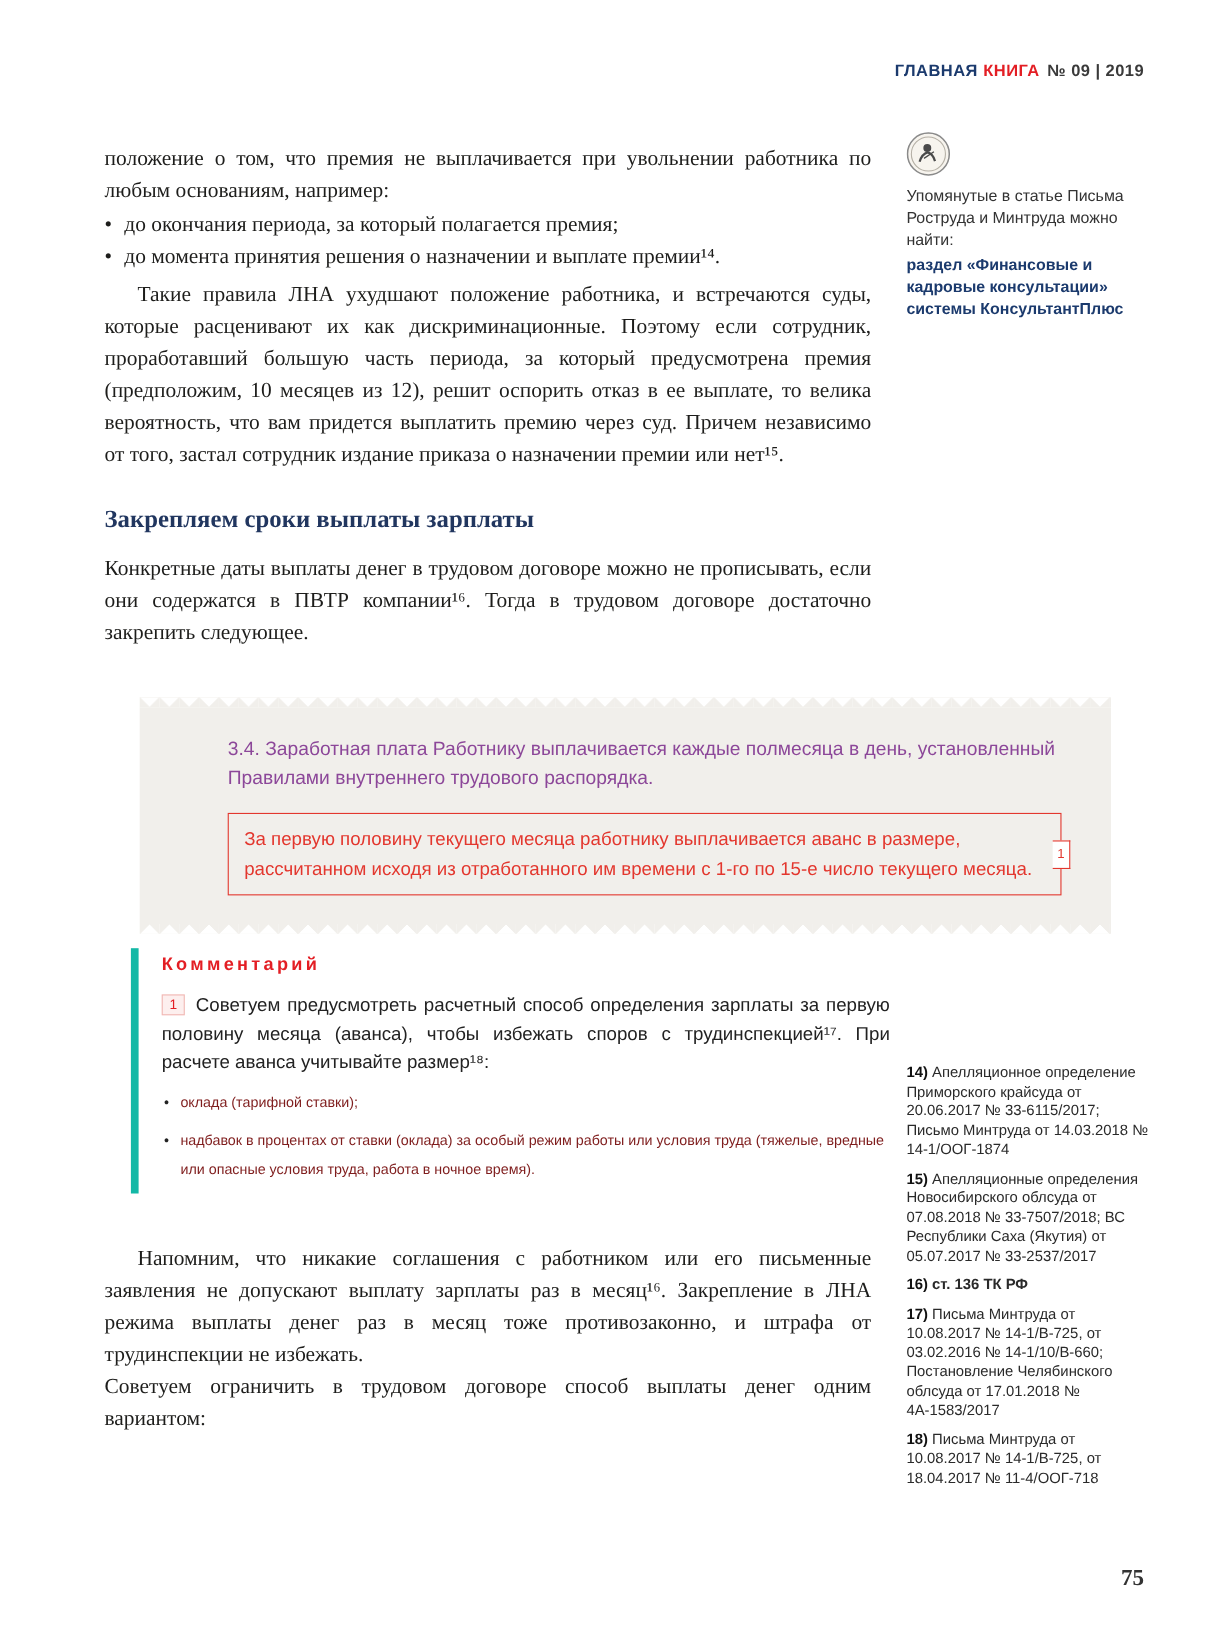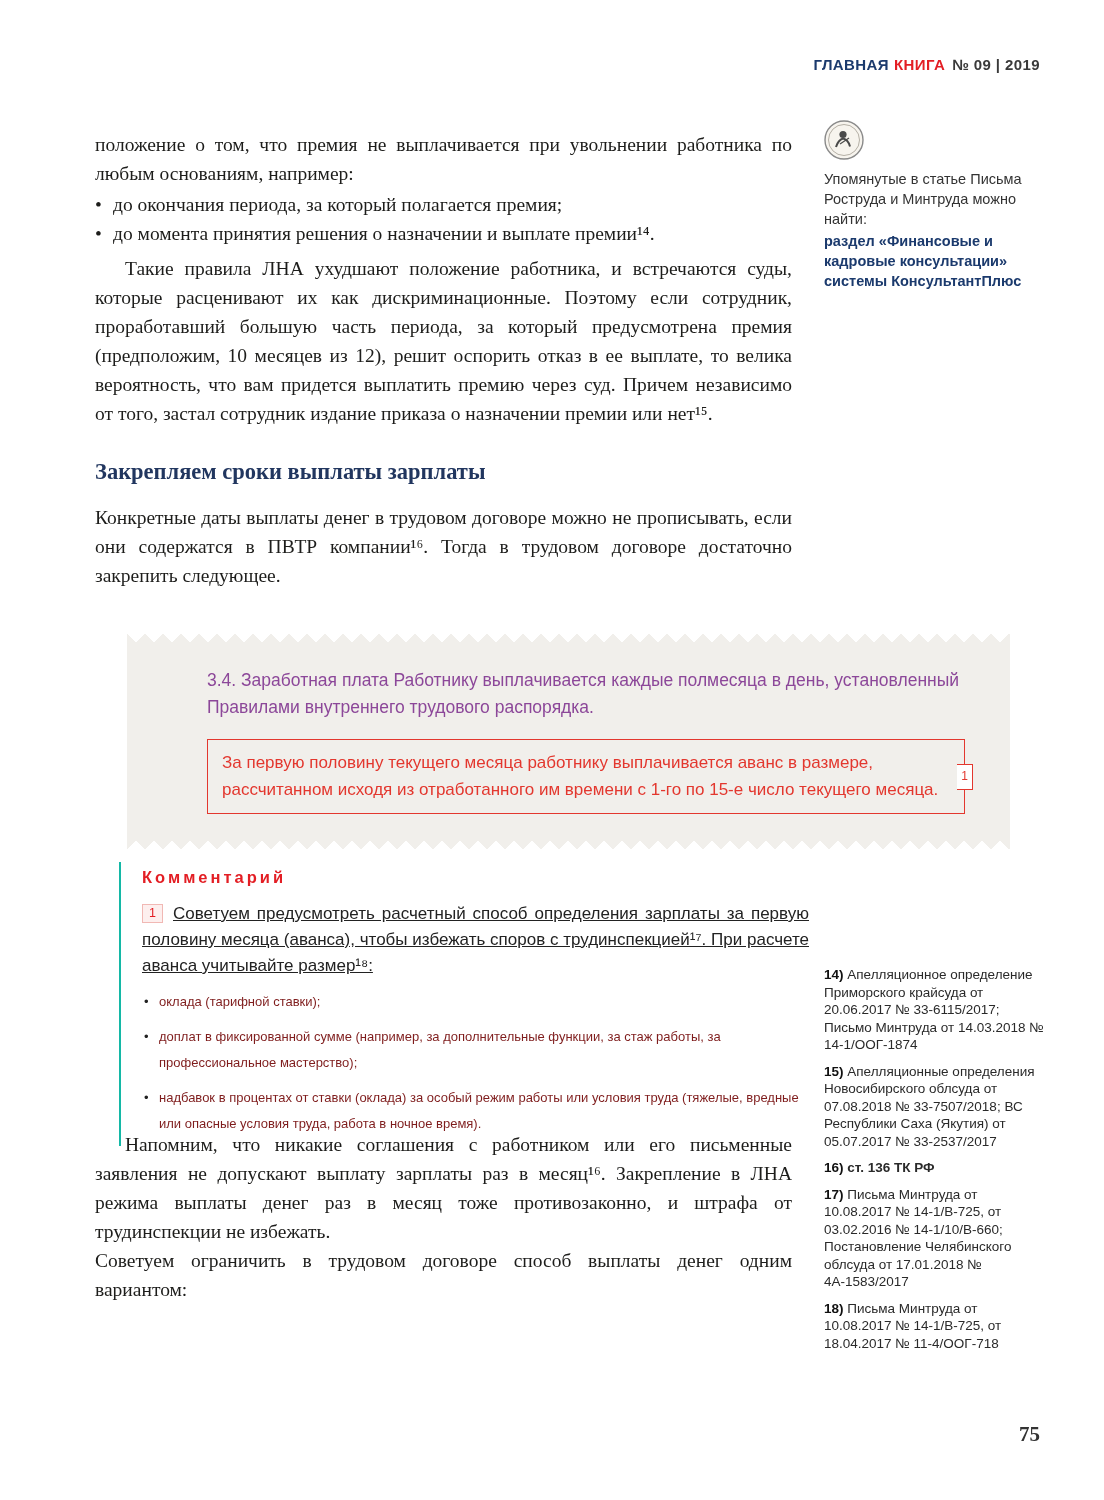--- a/index.html
+++ b/index.html
@@ -36,23 +36,23 @@
       linear-gradient(45deg, #f1efeb 50%, transparent 50%);
     background-size:18px 18px; background-repeat:repeat-x; }
   .tear-bottom { transform:scaleY(-1); }
   .excerpt-body { background:#f1efeb; padding:24px 45px 26px 80px; }
   .clause { font-family:"Liberation Sans", sans-serif; font-size:17.5px; line-height:27px; color:#8c4799; margin-bottom:18px; }
   .highlight-box { position:relative; border:1.5px solid #e3372e; padding:9px 14px 10px 14px; }
   .highlight-text { font-family:"Liberation Sans", sans-serif; font-size:17px; line-height:27px; color:#e3372e; }
   .callout-tab { position:absolute; right:-9px; top:50%; margin-top:-13px; width:16px; height:26px; background:#ffffff; border:1.5px solid #e3372e; border-left:none; font-family:"Liberation Sans", sans-serif; font-size:12px; line-height:23px; color:#e3372e; text-align:center; }
 
   
-  .comment { position:absolute; left:119px; top:862px; width:690px; border-left:2px solid #14b8a6; padding-left:21px; font-family:"Liberation Sans", sans-serif; }
+  .comment { position:absolute; left:119px; top:862px; width:690px; border-left:7px solid #14b8a6; padding-left:21px; font-family:"Liberation Sans", sans-serif; }
   .comment-heading { font-size:16.5px; font-weight:bold; color:#e31e24; letter-spacing:3px; margin:6px 0 14px 0; }
-  .comment-text { font-size:17px; line-height:26px; color:#222; text-align:justify; margin-bottom:10px;text-decoration:underline; }
+  .comment-text { font-size:17px; line-height:26px; color:#222; text-align:justify; margin-bottom:10px; }
   .comment-marker { display:inline-block; min-width:21px; height:19px; background:#fdefee; border:1px solid #f1b8b4; color:#e31e24; font-size:12.5px; line-height:17px; text-align:center; margin-right:10px; vertical-align:2px; }
   .comment-list { list-style:none; }
   .comment-list li { font-size:13px; line-height:26px; color:#7f1d1d; padding-left:17px; position:relative; margin-bottom:9px; text-align:left; }
   .comment-list li::before { content:"\2022"; position:absolute; left:2px; top:0; color:#222; }
 
   
   .footnotes { position:absolute; left:824px; top:966px; width:220px; font-family:"Liberation Sans", sans-serif; }
   .footnote { font-size:13.5px; line-height:17.5px; color:#2a2a2a; margin-bottom:9px; }
   .fn-num { font-weight:bold; color:#111; }
   .fn-text-bold { font-weight:bold; }
@@ -104,21 +104,20 @@
       </div>
     </div>
     <div class="tear tear-bottom"></div>
   </section>
 
   <section class="comment">
     <h3 class="comment-heading">Комментарий</h3>
     <p class="comment-text"><span class="comment-marker">1</span><span>Советуем предусмотреть расчетный способ определения зарплаты за первую половину месяца (аванса), чтобы избежать споров с трудинспекцией¹⁷. При расчете аванса учитывайте размер¹⁸:</span></p>
     <ul class="comment-list">
       <li>оклада (тарифной ставки);</li>
-      <li>доплат в фиксированной сумме (например, за дополнительные функции, за стаж работы, за профессиональное мастерство);</li>
       <li>надбавок в процентах от ставки (оклада) за особый режим работы или условия труда (тяжелые, вредные или опасные условия труда, работа в ночное время).</li>
     </ul>
   </section>
 
   <section class="main-bottom">
     <p class="body-p indent">Напомним, что никакие соглашения с работником или его письменные заявления не допускают выплату зарплаты раз в месяц¹⁶. Закрепление в ЛНА режима выплаты денег раз в месяц тоже противозаконно, и штрафа от трудинспекции не избежать.</p>
     <p class="body-p">Советуем ограничить в трудовом договоре способ выплаты денег одним вариантом:</p>
   </section>
 
   <aside class="footnotes">

